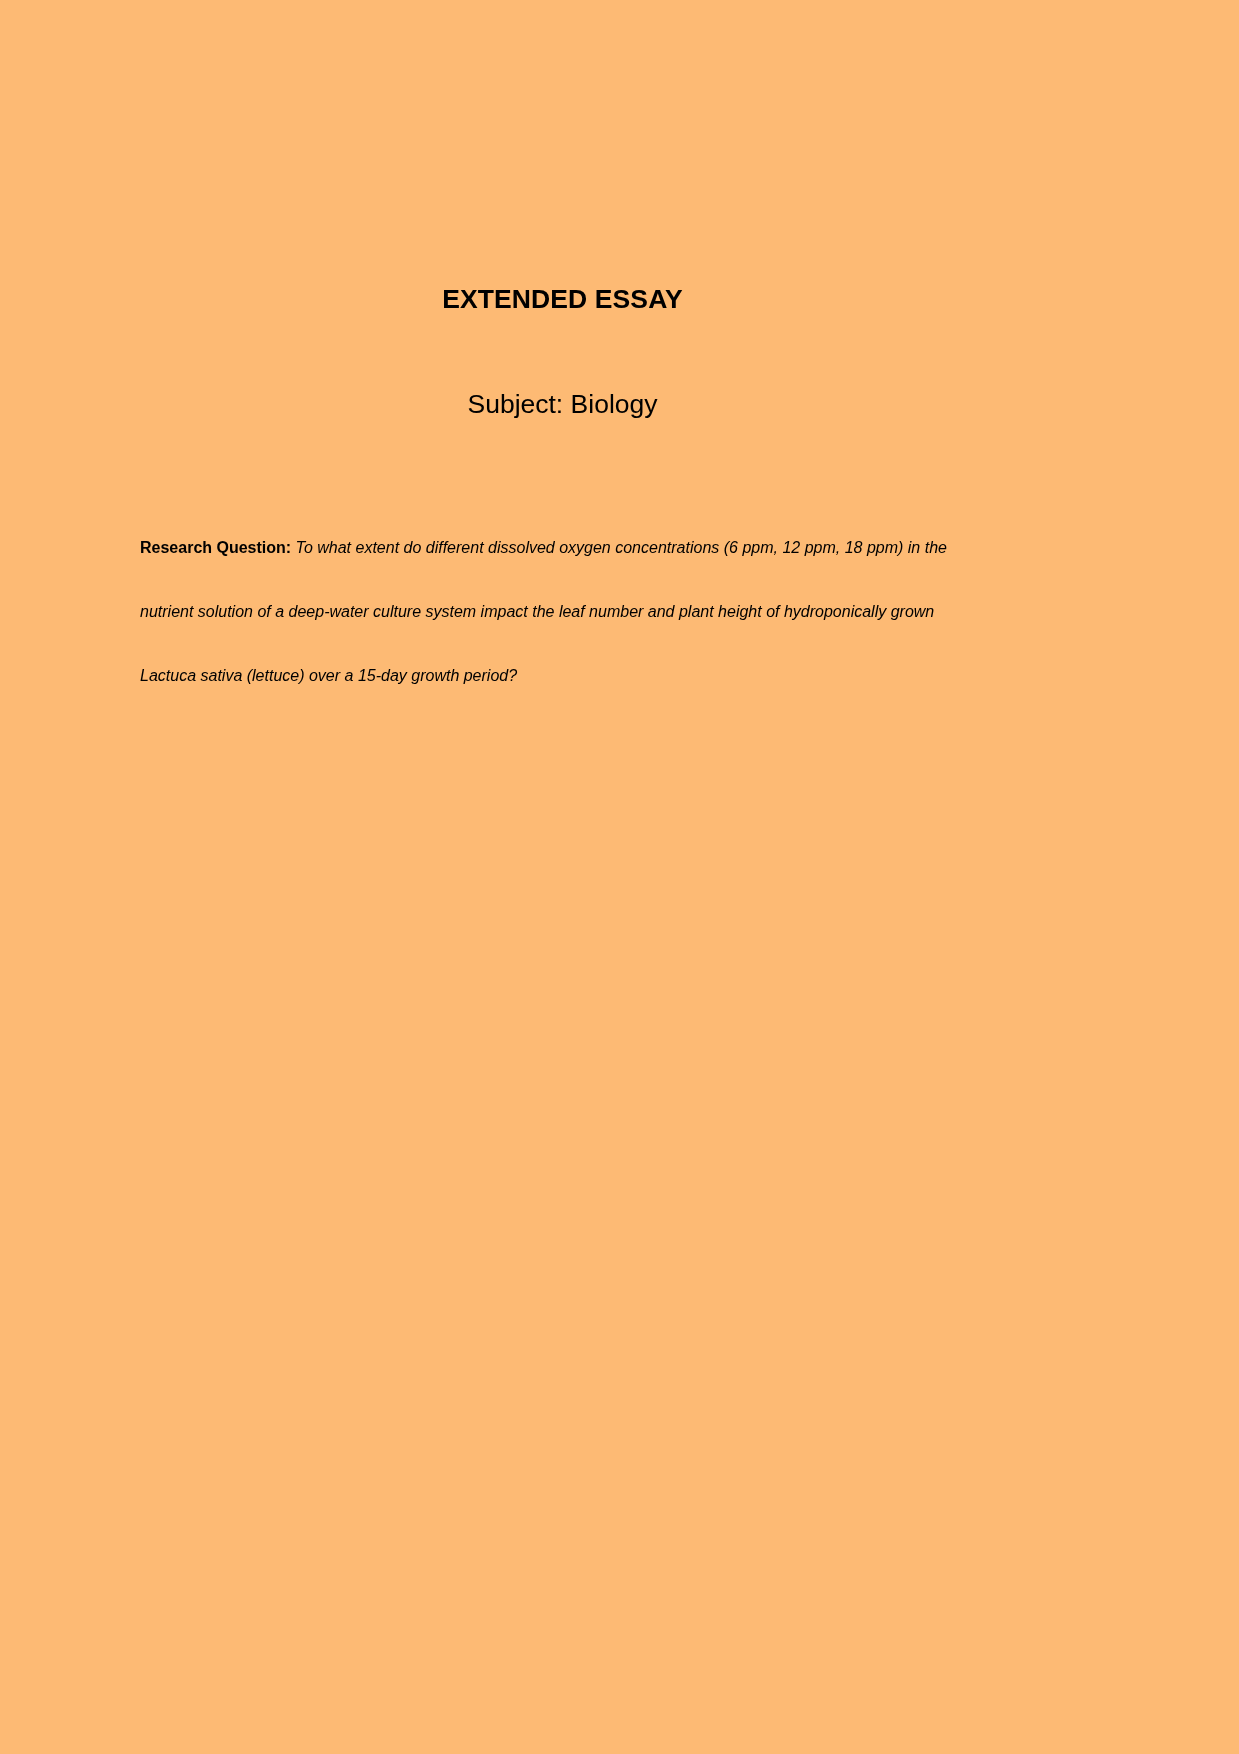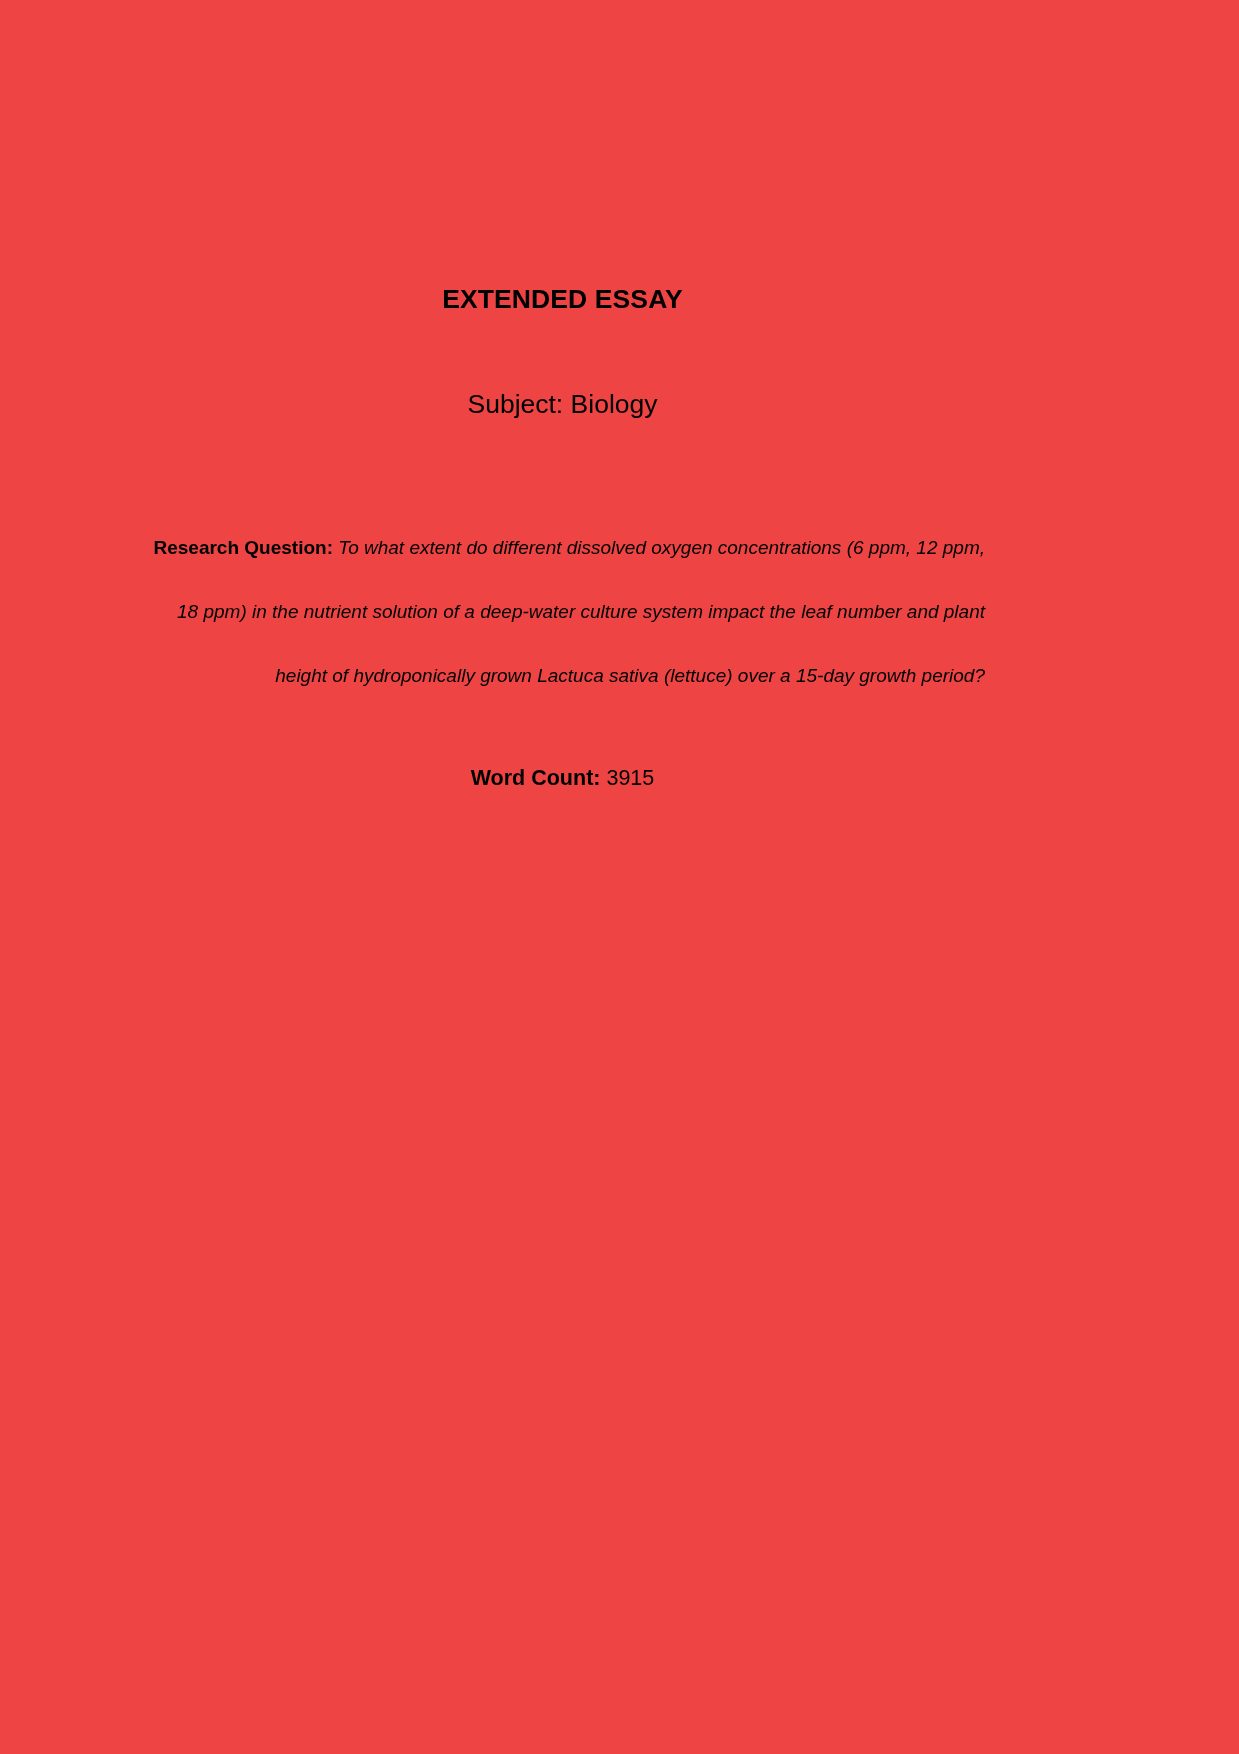--- a/index.html
+++ b/index.html
@@ -4,21 +4,21 @@
 <style>
   html, body {
     margin: 0;
     padding: 0;
     background: #ffffff;
   }
   .page {
     position: relative;
     width: 1239px;
     height: 1754px;
-    background: #ef4444;
+    background: #fdba74;
     margin: 0 auto;
     overflow: hidden;
     font-family: "Liberation Sans", sans-serif;
     color: #000000;
     -webkit-font-smoothing: antialiased;
   }
   .content {
     position: absolute;
     left: 140px;
     top: 0;
@@ -51,24 +51,24 @@
     font-weight: normal;
     text-align: center;
   }
   .topic-block .lbl {
     font-weight: bold;
   }
 
   
   .rq-block {
     padding-top: 83px;
-    font-size: 19px;
+    font-size: 16px;
     line-height: 64px;
     font-style: italic;
-    text-align: right;
+    text-align: left;
   }
   .rq-block .lbl {
     font-weight: bold;
     font-style: normal;
   }
 
   
   .date-line {
     padding-top: 110px;
     font-size: 21.5px;
@@ -96,18 +96,15 @@
     <h1 class="title">EXTENDED ESSAY</h1>
 
     <div class="subject">Subject: Biology</div>
 
 
     <div class="rq-block">
       <span class="lbl">Research Question:</span><span> To what extent do different dissolved oxygen concentrations (6 ppm, 12 ppm, 18 ppm) in the nutrient solution of a deep-water culture system impact the leaf number and plant height of hydroponically grown Lactuca sativa (lettuce) over a 15-day growth period?</span>
     </div>
 
 
-    <div class="wordcount-line">
-      <span class="lbl">Word Count:</span><span class="val"> 3915</span>
-    </div>
 
   </div>
 </div>
 
 </body></html>

